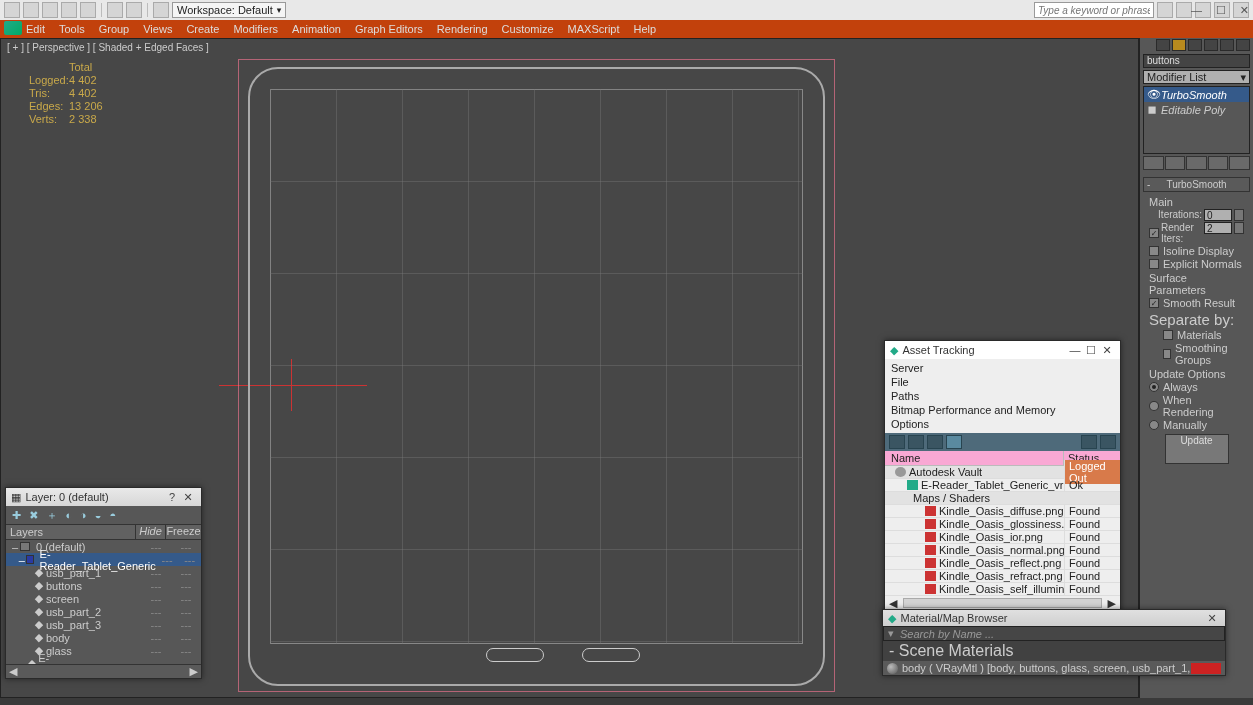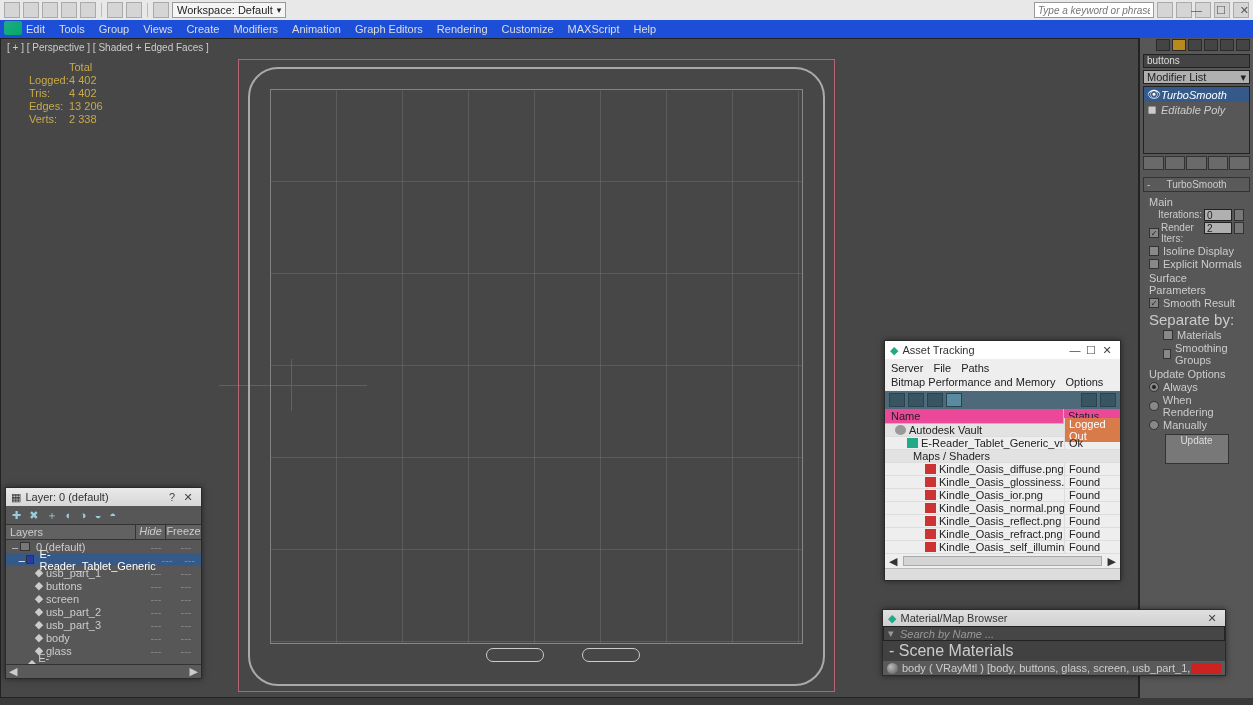--- a/index.html
+++ b/index.html
@@ -10,21 +10,21 @@
 .top-icons .ico { width: 16px; height: 16px; background: #d5d5d5; border: 1px solid #aaa; }
 .top-icons .sep { width: 1px; height: 14px; background: #bbb; margin: 0 2px; }
 .workspace-dd { display: flex; align-items: center; gap: 4px; color: #222; background: #f5f5f5; border: 1px solid #999; padding: 1px 4px; }
 .workspace-dd .chev { font-size: 9px; }
 .top-title { position: absolute; left: 50%; transform: translateX(-50%); color: #222; display: flex; gap: 12px; }
 .top-search { margin-left: auto; display: flex; align-items: center; gap: 3px; }
 .top-search input { width: 120px; height: 16px; font-style: italic; color: #888; border: 1px solid #999; padding: 0 3px; font-size: 10px; }
 .winbtns { position: absolute; right: 4px; display: flex; gap: 14px; color: #555; font-size: 12px; }
 
 
-.menubar { height: 18px; background: #1d4ed8; display: flex; align-items: center; padding-left: 26px; gap: 14px; color: #ddd; font-size: 10.5px; }
+.menubar { height: 18px; background: #c2410c; display: flex; align-items: center; padding-left: 26px; gap: 14px; color: #ddd; font-size: 10.5px; }
 .app-logo { position: absolute; left: 4px; top: 21px; width: 18px; height: 14px; background: linear-gradient(135deg,#2a8,#0a6); border-radius: 2px; }
 
 
 .main { position: absolute; top: 38px; left: 0; right: 114px; bottom: 7px; background: #474747; border: 1px solid #222; }
 .vp-label { position: absolute; top: 3px; left: 6px; color: #ccc; font-size: 10px; }
 .stats { position: absolute; top: 22px; left: 28px; color: #c9a94a; font-size: 10px; line-height: 13px; }
 .stats .row { display: flex; }
 .stats .lbl { width: 40px; }
 .red-gizmo { position: absolute; left: 218px; top: 320px; width: 150px; height: 52px; }
 .red-gizmo .h { position: absolute; top: 26px; width: 148px; height: 1px; background: #c33; }
@@ -88,26 +88,26 @@
 .layer-row { display: flex; align-items: center; height: 13px; font-size: 10px; }
 .layer-row .name { flex: 1; padding-left: 2px; }
 .layer-row .sw { width: 10px; height: 9px; border: 1px solid #333; margin-right: 4px; }
 .layer-row .dots { width: 30px; text-align: center; color: #888; }
 .layer-row.sel { background: #355a8a; color: #fff; }
 .layer-scroll { height: 14px; background: #5a5a5a; border-top: 1px solid #333; display: flex; align-items: center; justify-content: space-between; padding: 0 3px; color: #ccc; font-size: 9px; }
 
 
 #asset-dlg { left: 884px; top: 340px; width: 237px; background: #eee; color: #333; }
 #asset-dlg .dlg-title { background: #fff; }
-.asset-menu { padding: 3px 6px; font-size: 10.5px; color: #222; display: flex; flex-wrap: wrap; gap: 10px; row-gap: 2px; }
+.asset-menu { padding: 3px 6px; font-size: 10.5px; color: #222; display: flex; flex-wrap: wrap; gap: 10px; row-gap: 2px; flex-direction: column; }
 .asset-tb { height: 18px; background: #4e6a7a; display: flex; align-items: center; gap: 3px; padding: 0 4px; }
 .asset-tb .b { width: 16px; height: 14px; background: #3a5562; border: 1px solid #284450; }
 .asset-tb .b.sel { background: #5a8aa0; }
 .asset-tb .gap { flex: 1; }
-.asset-head { display: flex; background: #ec4899; border-bottom: 1px solid #bbb; font-size: 10px; color: #222; }
+.asset-head { display: flex; background: #f9a8d4; border-bottom: 1px solid #bbb; font-size: 10px; color: #222; }
 .asset-head .c1 { flex: 1; padding: 1px 6px; border-right: 1px solid #bbb; }
 .asset-head .c2 { width: 56px; padding: 1px 4px; }
 .asset-body { background: #eee; }
 .asset-row { display: flex; align-items: center; height: 13px; font-size: 10px; color: #222; border-bottom: 1px solid #ddd; }
 .asset-row .pad { display: inline-block; }
 .asset-row .ico { width: 11px; height: 10px; margin-right: 3px; flex-shrink: 0; }
 .asset-row .name { flex: 1; white-space: nowrap; overflow: hidden; }
 .asset-row .stat { width: 56px; padding-left: 4px; border-left: 1px solid #ddd; }
 .asset-row.cat { background: #e2e2e2; }
 .asset-row.highlight .stat { background: #d87a4a; color: #fff; margin-left: 14px; }

